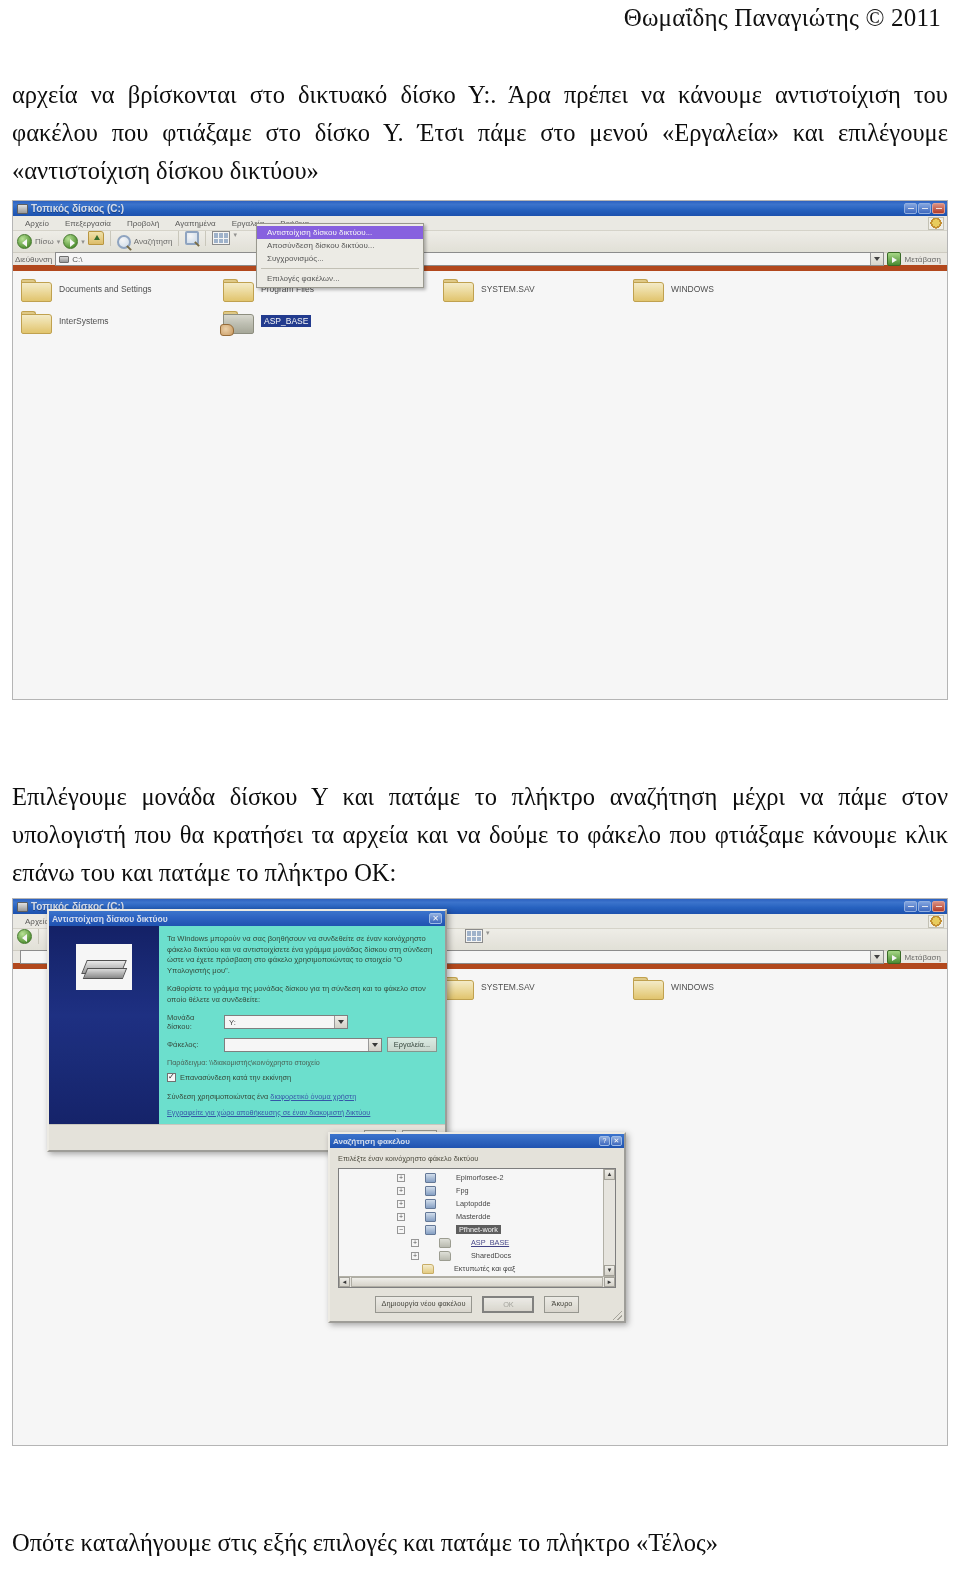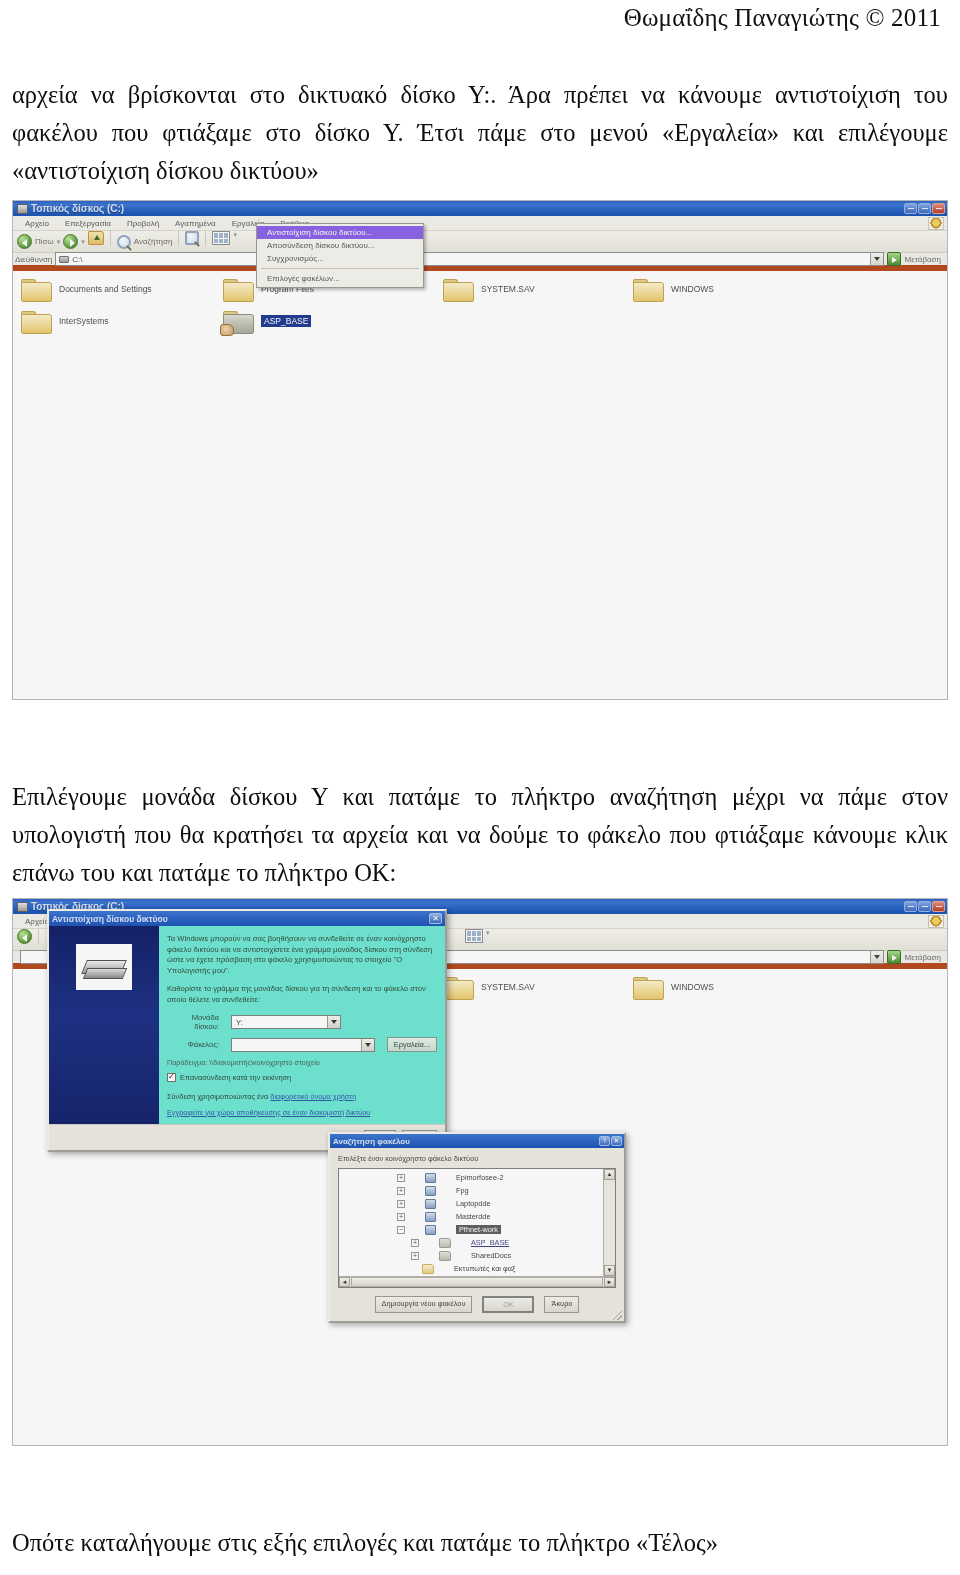--- a/index.html
+++ b/index.html
@@ -323,21 +323,21 @@
     width: 40px; height: 11px;
     background: linear-gradient(180deg,#e2e2e2,#8a8a8a);
     border: 1px solid #4d4d4d;
     transform: skewX(-22deg);
   }
   .dlg-right { flex: 1; padding: 8px 8px 4px 8px; }
   .dlg-p {
     font-size: 7.6px; line-height: 10.5px; color: #22210f;
     opacity: .82; margin: 0 0 8px 0;
   }
-  .frow { display: flex; align-items: center; gap: 12px; margin-bottom: 6px; text-align: right; }
+  .frow { display: flex; align-items: center; gap: 5px; margin-bottom: 6px; }
   .frow .fl { font-size: 7.6px; color: #242416; opacity: .82; width: 52px; line-height: 9px; }
   .combo {
     flex: 1; height: 14px; background: #fff;
     border: 1px solid #7f7f7f;
     display: flex; align-items: center; padding-left: 4px;
     position: relative;
   }
   .combo .cv { font-size: 7.6px; color: #111; opacity: .85; }
   .combo .cd {
     position: absolute; right: 0; top: 0; bottom: 0; width: 13px;

